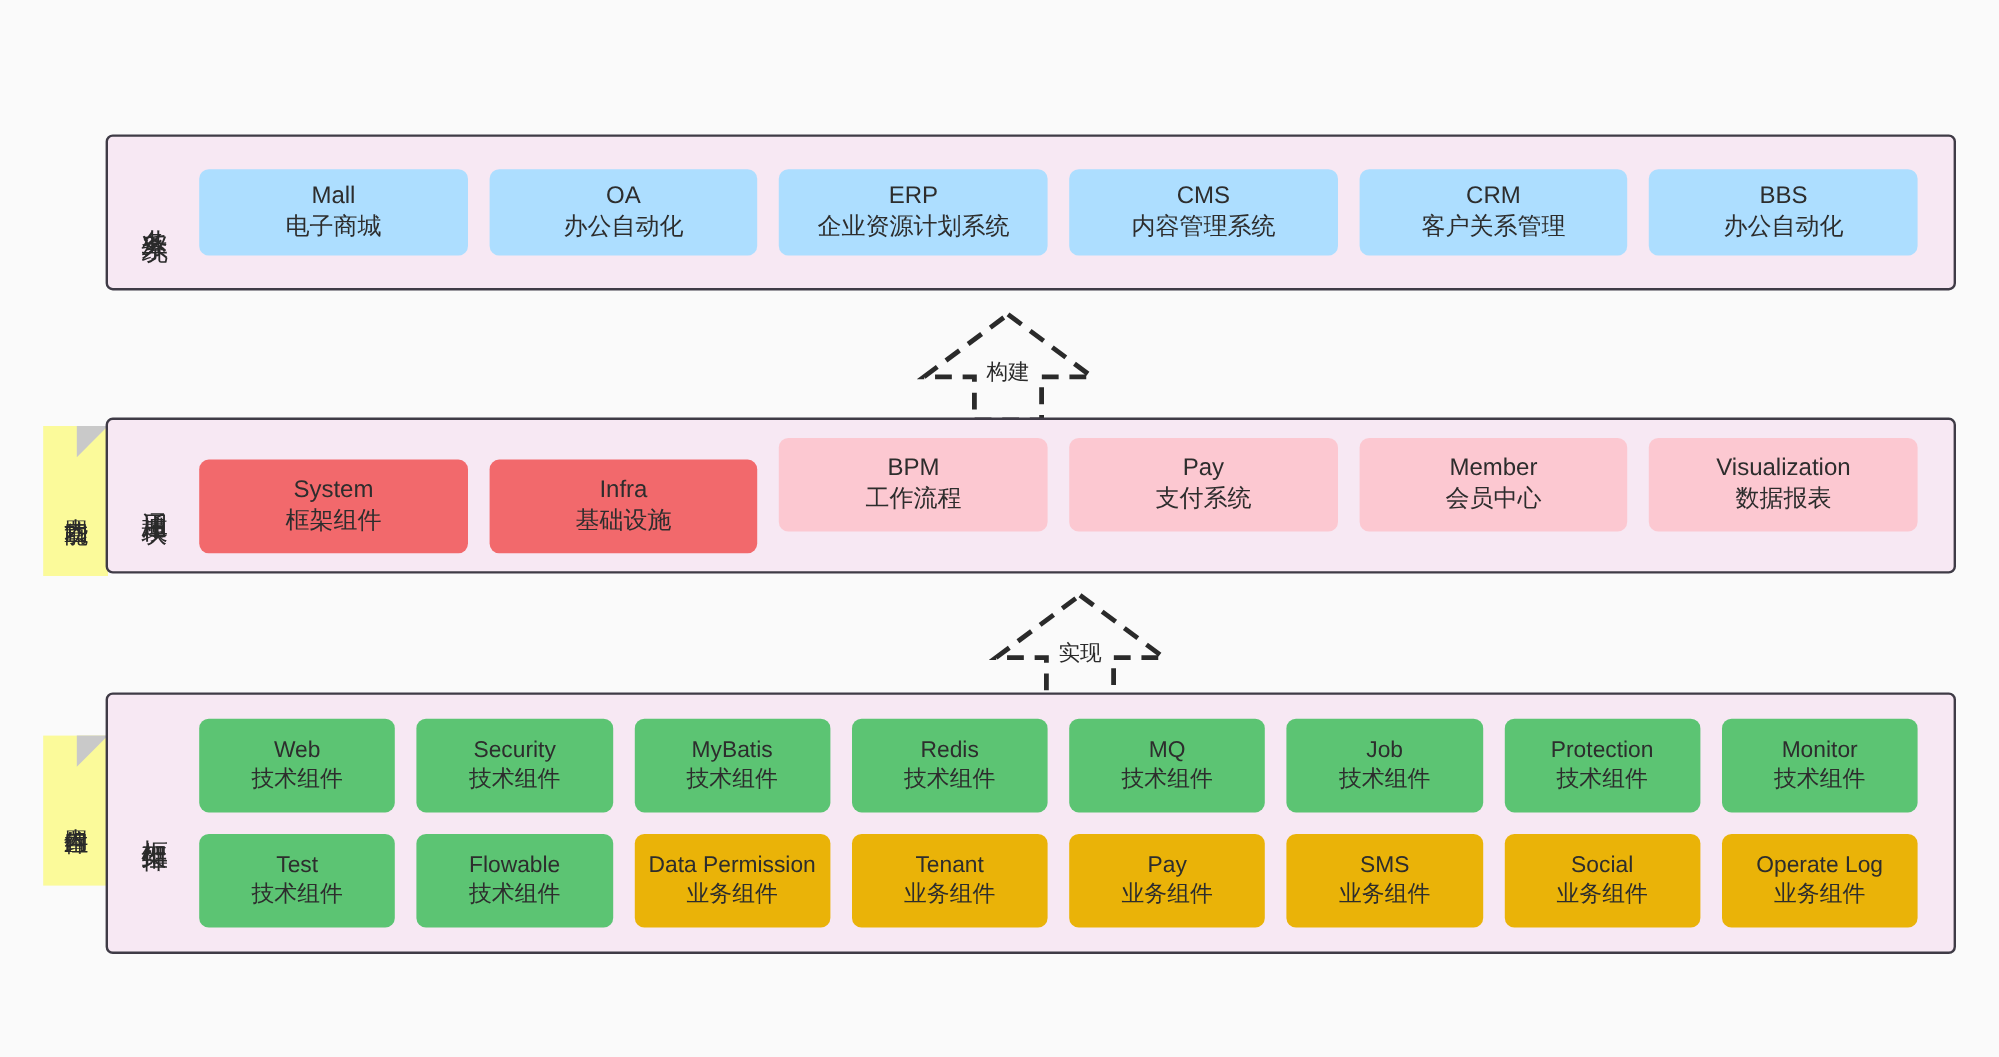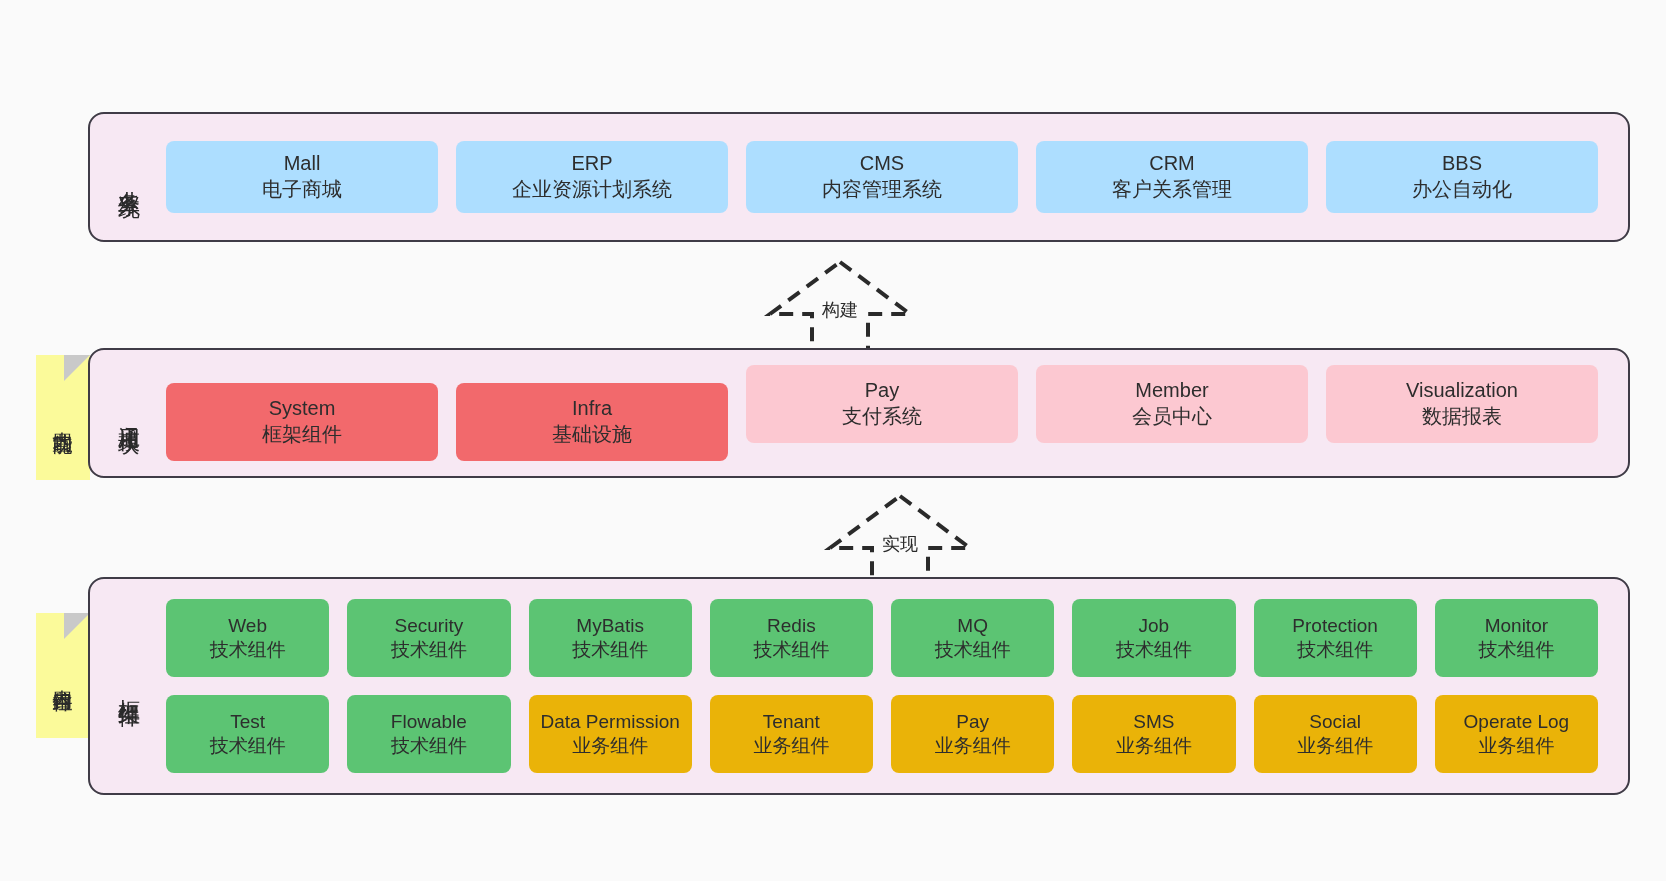--- a/index.html
+++ b/index.html
@@ -16,21 +16,21 @@
     width: 1666px;
     height: 881px;
     background: #fafafa;
   }
 
   
   .layer {
     position: absolute;
     background: #f7e8f3;
     border: 2px solid #3f3b46;
-    border-radius: 16px;
+    border-radius: 6px;
     display: flex;
     align-items: stretch;
     padding: 16px;
   }
   .layer-title {
     flex: 0 0 auto;
     width: 46px;
     display: flex;
     align-items: center;
     justify-content: center;
@@ -147,20 +147,24 @@
 
   <div class="layer" id="layer-business">
     <div class="layer-title">业务系统</div>
     <div class="layer-body">
       <div class="row">
         <div class="cell c-blue">
           <span class="en">Mall</span>
           <span class="cn">电子商城</span>
         </div>
         <div class="cell c-blue">
+          <span class="en">OA</span>
+          <span class="cn">办公自动化</span>
+        </div>
+        <div class="cell c-blue">
           <span class="en">ERP</span>
           <span class="cn">企业资源计划系统</span>
         </div>
         <div class="cell c-blue">
           <span class="en">CMS</span>
           <span class="cn">内容管理系统</span>
         </div>
         <div class="cell c-blue">
           <span class="en">CRM</span>
           <span class="cn">客户关系管理</span>
@@ -189,20 +193,24 @@
       <div class="row">
         <div class="cell c-red">
           <span class="en">System</span>
           <span class="cn">框架组件</span>
         </div>
         <div class="cell c-red">
           <span class="en">Infra</span>
           <span class="cn">基础设施</span>
         </div>
         <div class="cell c-pink">
+          <span class="en">BPM</span>
+          <span class="cn">工作流程</span>
+        </div>
+        <div class="cell c-pink">
           <span class="en">Pay</span>
           <span class="cn">支付系统</span>
         </div>
         <div class="cell c-pink">
           <span class="en">Member</span>
           <span class="cn">会员中心</span>
         </div>
         <div class="cell c-pink">
           <span class="en">Visualization</span>
           <span class="cn">数据报表</span>

